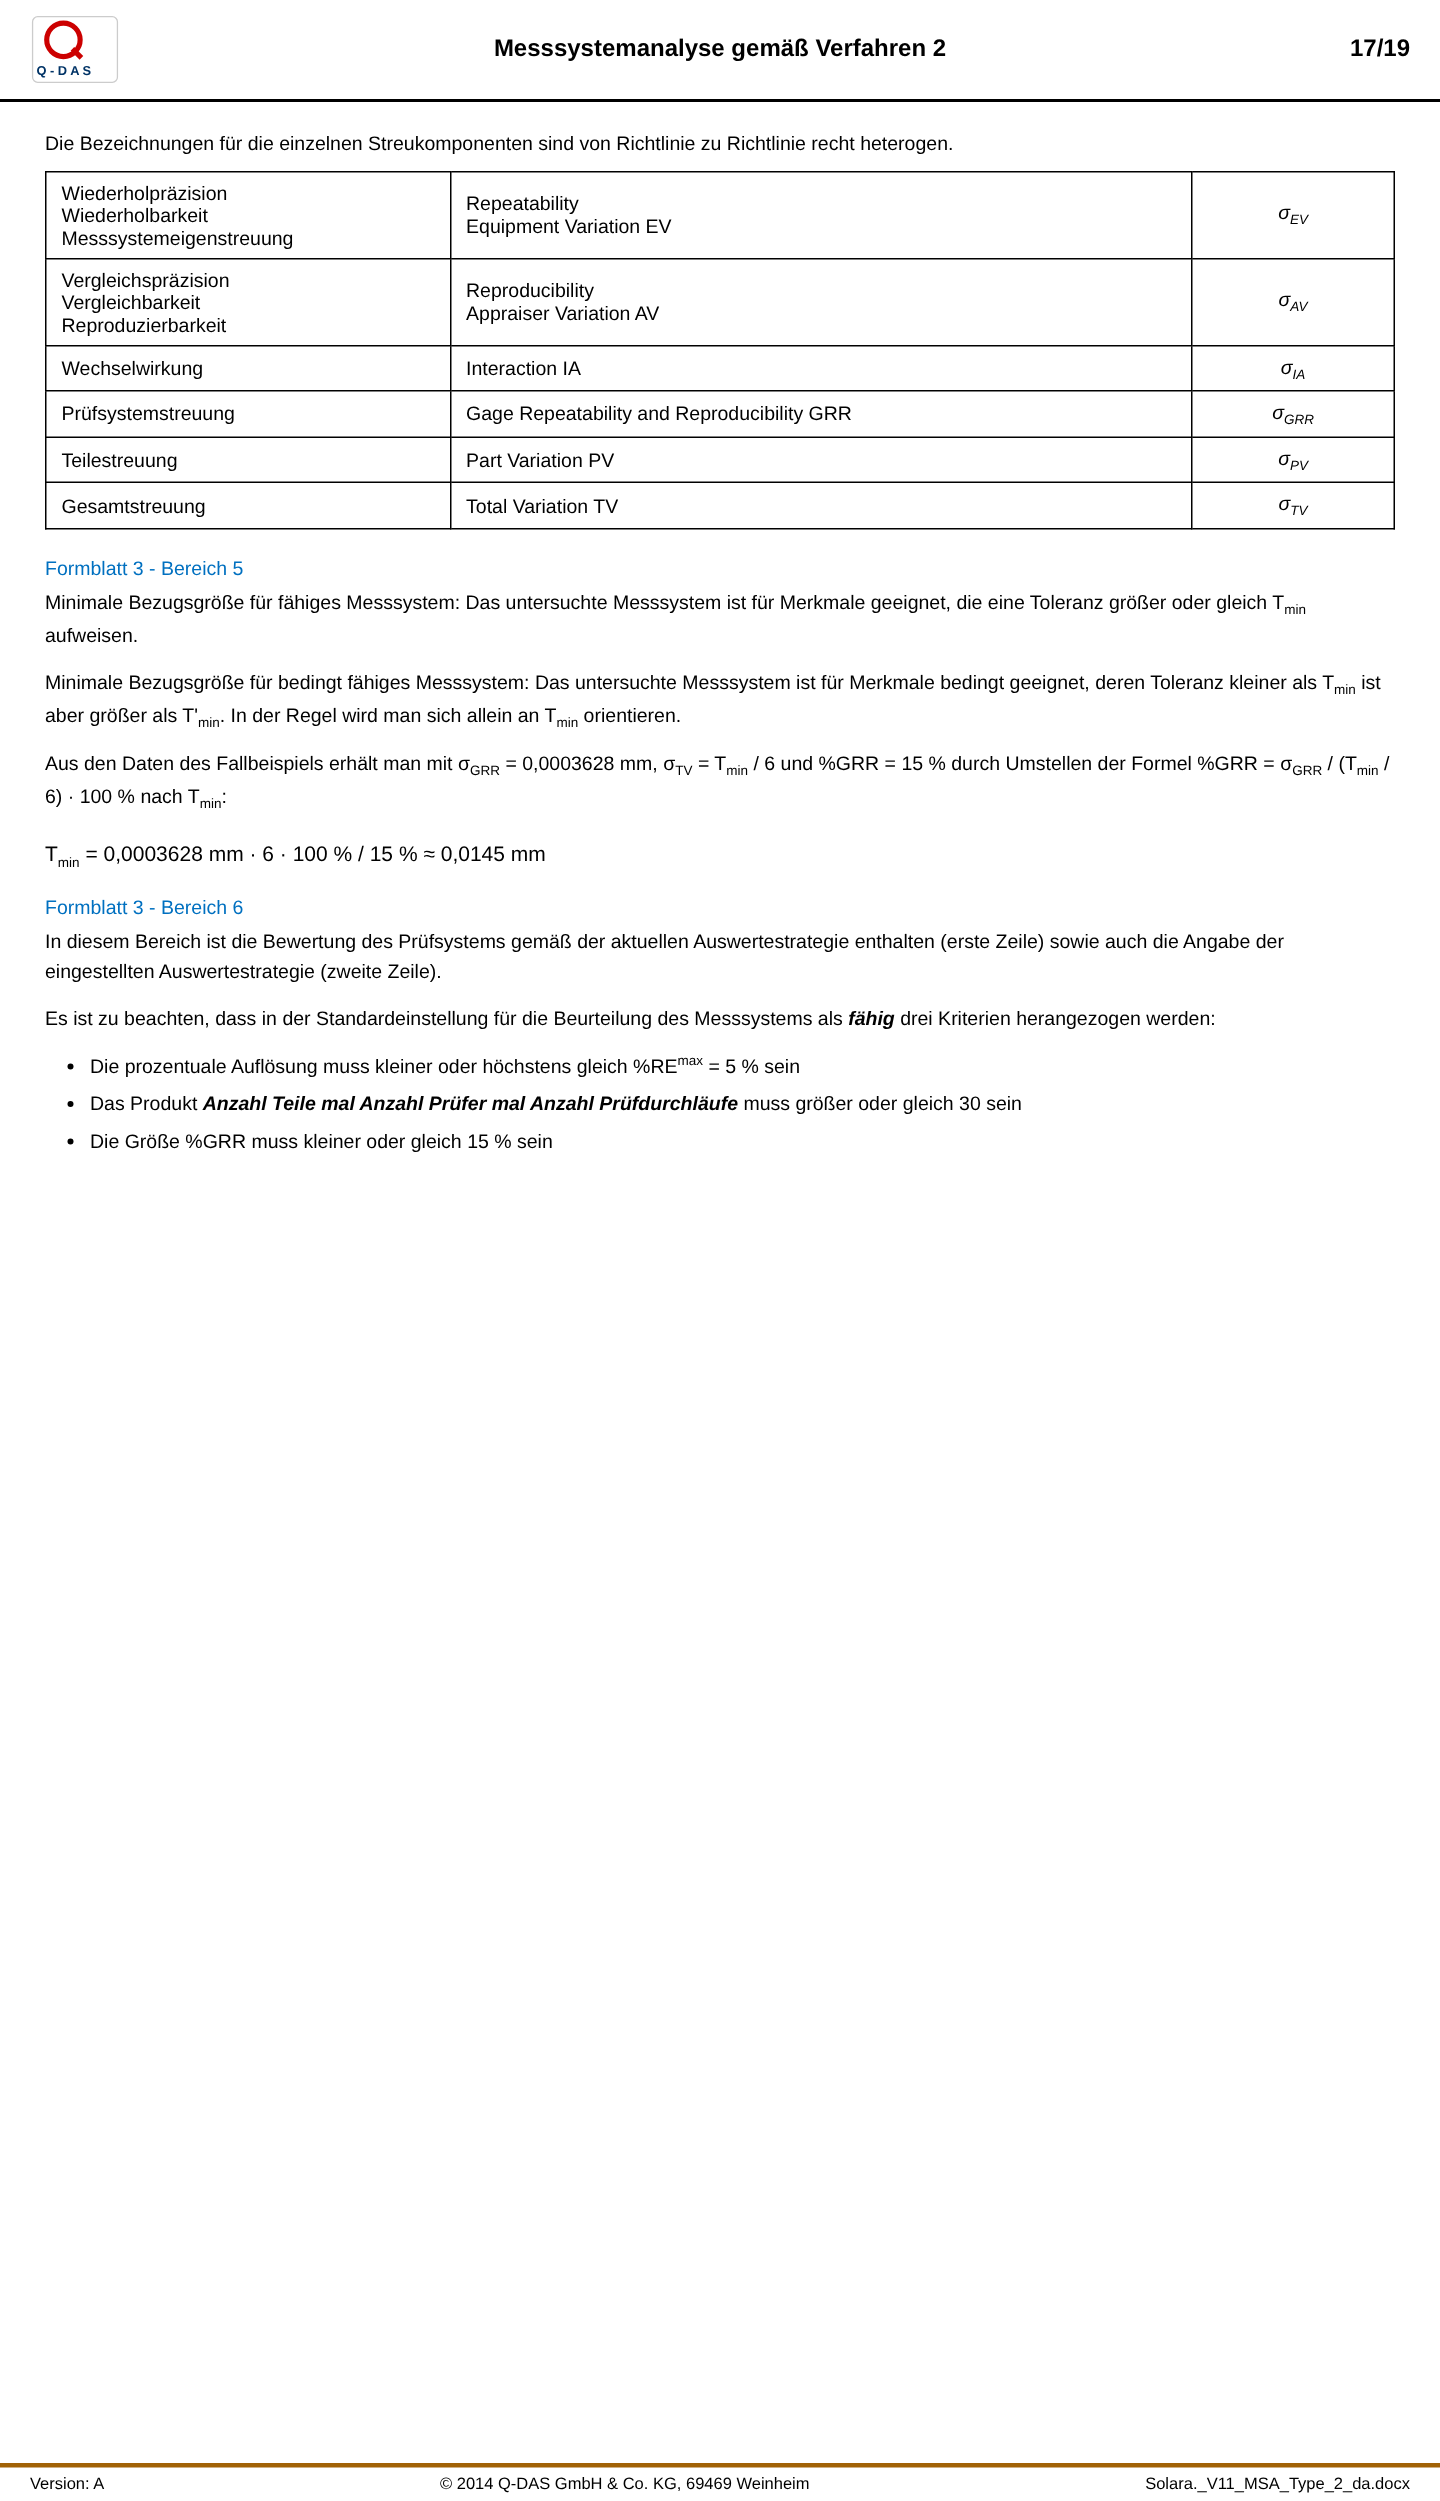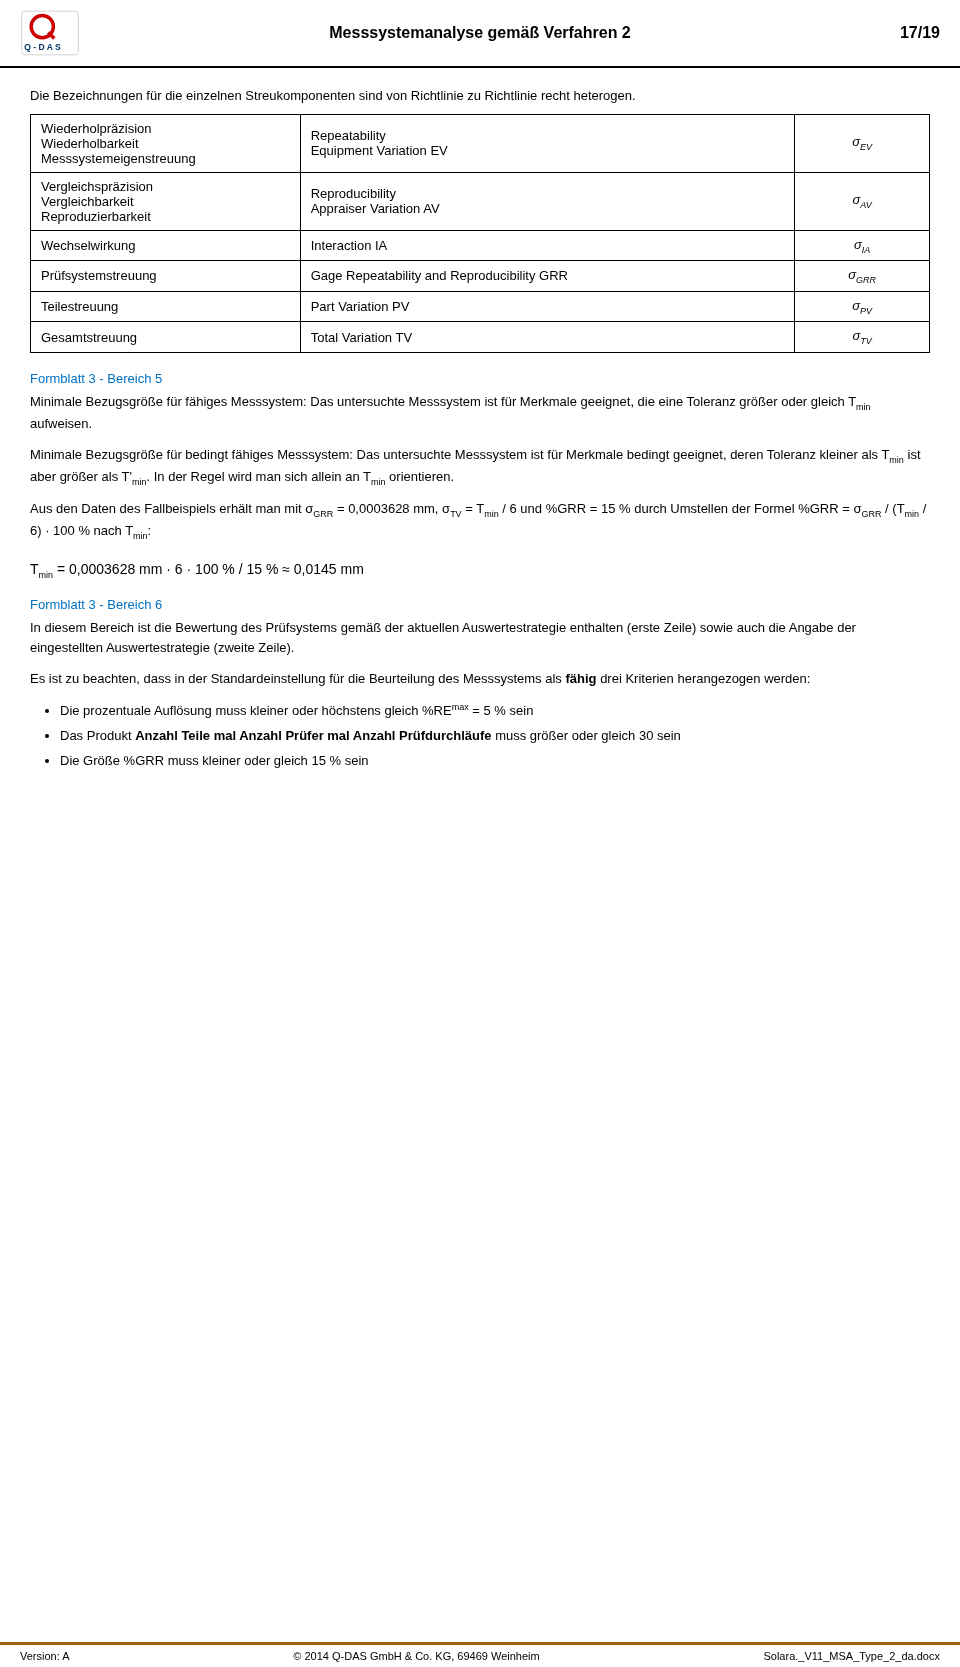--- a/index.html
+++ b/index.html
@@ -126,20 +126,21 @@
       border-top: 3px solid #a16207;
       padding: 5px 20px;
       display: flex;
       justify-content: space-between;
       font-size: 11px;
       background: #fff;
     }
 
     
     .italic-bold {
+      font-style: italic;
       font-weight: bold;
     }
 
     
     sub {
       font-size: 9px;
     }
   </style>
 </head>
 <body>

